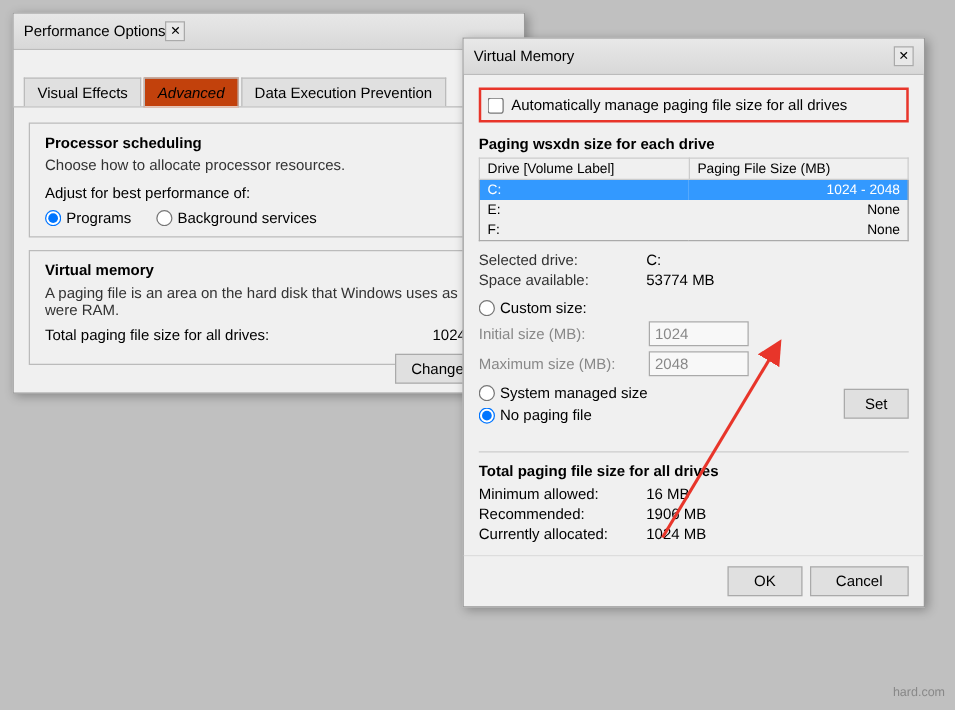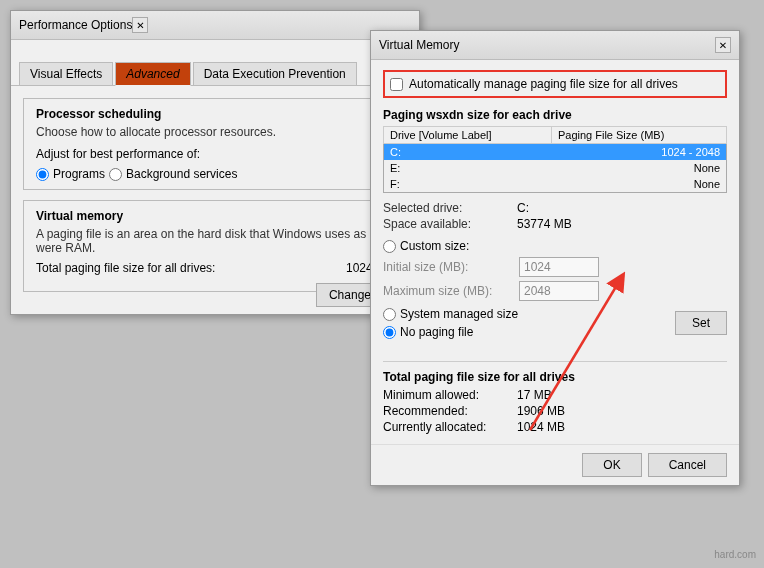--- a/index.html
+++ b/index.html
@@ -87,21 +87,21 @@
       font-size: 12px;
       margin-bottom: 4px;
     }
     .section-desc {
       font-size: 12px;
       margin-bottom: 8px;
       color: #333;
     }
     .radio-group {
       display: flex;
-      gap: 4px;
+      gap: 20px;
       align-items: flex-end;
     }
     .radio-item {
       display: flex;
       align-items: center;
       gap: 4px;
       font-size: 12px;
     }
     .virtual-memory-section {
       border: 1px solid #bbb;
@@ -414,21 +414,21 @@
           </div>
         </div>
         <button class="set-btn">Set</button>
       </div>
     </div>
 
     <div class="total-section">
       <div class="total-title">Total paging file size for all drives</div>
       <div class="total-grid">
         <span>Minimum allowed:</span>
-        <span>17 MB</span>
+        <span>16 MB</span>
         <span>Recommended:</span>
         <span>1906 MB</span>
         <span>Currently allocated:</span>
         <span>1024 MB</span>
       </div>
     </div>
   </div>
 
   <div class="vm-buttons">
     <button class="vm-btn">OK</button>

